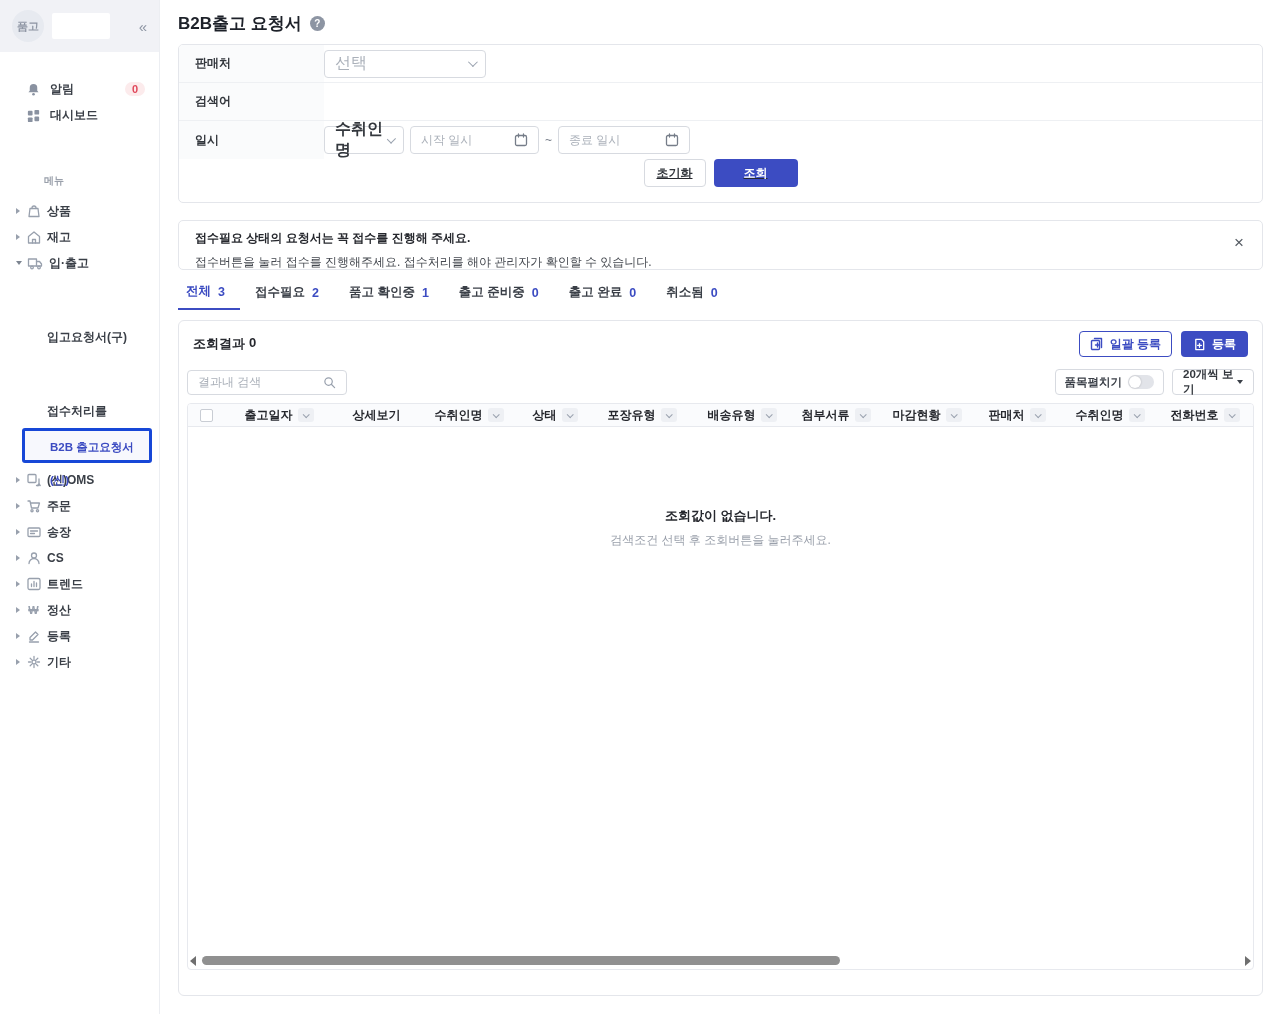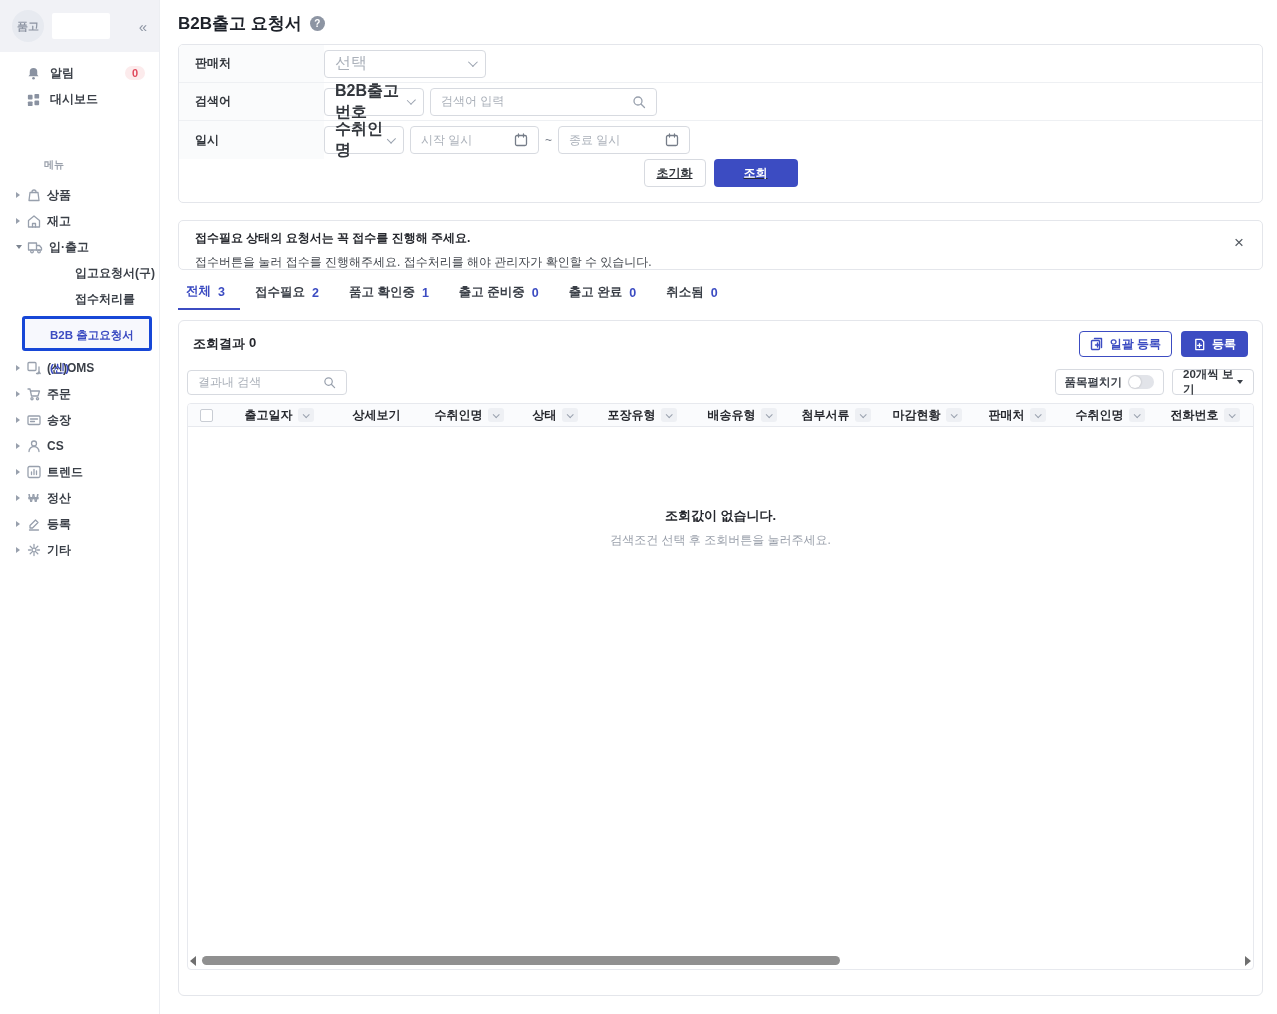--- a/index.html
+++ b/index.html
@@ -13,21 +13,21 @@
   .logo-box { width:58px; height:26px; background:#fff; border-radius:2px; }
   .collapse { margin-left:auto; color:#8d95a3; font-size:15px; cursor:pointer; }
   .side-row { display:flex; align-items:center; height:26px; padding-left:26px; gap:9px; font-size:12px; font-weight:bold; color:#3a3f47; cursor:pointer; }
   .side-row svg { flex:0 0 auto; }
   .badge-red { margin-left:auto; margin-right:14px; background:#fcebec; color:#e0485b; font-size:11px; font-weight:bold; border-radius:9px; padding:1px 7px; }
   .menu-header { margin:46px 0 10px 44px; font-size:10px; color:#9aa0ab; font-weight:bold; }
   .menu-item { display:flex; align-items:center; height:26px; padding-left:16px; gap:5px; font-size:12px; font-weight:bold; color:#3a3f47; cursor:pointer; }
   .menu-item .ico { width:17px; display:flex; justify-content:center; color:#98a0ad; }
   .caret-r { width:0; height:0; border-left:4px solid #98a0ad; border-top:3.5px solid transparent; border-bottom:3.5px solid transparent; }
   .caret-d { width:0; height:0; border-top:4px solid #7c8490; border-left:3.5px solid transparent; border-right:3.5px solid transparent; }
-  .sub-item { height:26px; line-height:26px; padding-left:75px; font-size:12px; font-weight:bold; color:#3a3f47; cursor:pointer; }
+  .sub-item { height:26px; line-height:26px; padding-left:47px; font-size:12px; font-weight:bold; color:#3a3f47; cursor:pointer;margin-top:48px; }
   .sub-active-wrap { position:relative; height:35px; margin:4px 0; }
   .sub-active { position:absolute; left:22px; top:0; width:130px; height:35px; line-height:33px; padding-left:25px; font-size:11.5px; font-weight:bold; color:#3c4cc2; background:#f7f8fd; border:3px solid #1747d7; border-radius:3px; cursor:pointer; }
 
   
   .main { position:absolute; left:160px; top:0; width:1117px; height:1014px; background:#fff; }
   .page-title-row { position:absolute; left:18px; top:12px; display:flex; align-items:center; gap:8px; }
   .page-title { font-size:17px; font-weight:bold; color:#1d2129; }
   .help-icon { width:15px; height:15px; border-radius:50%; background:#8d95a3; color:#fff; font-size:10px; font-weight:bold; display:flex; align-items:center; justify-content:center; cursor:pointer; }
 
   .card { position:absolute; background:#fff; border:1px solid #e4e6eb; border-radius:5px; }
@@ -97,21 +97,21 @@
 
 <div class="page">
 
   <div class="sidebar">
     <div class="side-top">
       <div class="logo-circle">품고</div>
       <div class="logo-box"></div>
       <div class="collapse">«</div>
     </div>
 
-    <div style="padding-top:8px;">
+    <div style="padding-top:24px;">
       <div class="side-row">
         <svg class="ic-fill" width="15" height="15" viewBox="0 0 16 16">
             <path d="M8 2a4 4 0 0 0-4 4v3.2L2.6 11h10.8L12 9.2V6a4 4 0 0 0-4-4z"></path>
             <circle cx="8" cy="13" r="1.4"></circle>
           </svg>
         <span>알림</span>
         <span class="badge-red">0</span>
       </div>
       <div class="side-row">
         <svg class="ic-fill" width="15" height="15" viewBox="0 0 16 16">
@@ -256,35 +256,20 @@
         <div class="form-label">판매처</div>
         <div class="field-area">
           <div class="select placeholder" style="width:162px;">
             <span>선택</span>
             <span class="chev"></span>
           </div>
         </div>
       </div>
       <div class="form-row">
         <div class="form-label">검색어</div>
-        <div class="field-area">
-          <div class="select" style="width:100px;">
-            <span>B2B출고번호</span>
-            <span class="chev"></span>
-          </div>
-          <div class="input" style="width:227px;">
-            <span>검색어 입력</span>
-            <span class="r-ico">
-              <svg class="ic" width="14" height="14" viewBox="0 0 14 14">
-                  <circle cx="6" cy="6" r="4"></circle>
-                  <path d="M9.2 9.2 12.5 12.5"></path>
-                </svg>
-            </span>
-          </div>
-        </div>
       </div>
       <div class="form-row" style="border-bottom:none;">
         <div class="form-label">일시</div>
         <div class="field-area">
           <div class="select" style="width:80px;">
             <span>수취인명</span>
             <span class="chev"></span>
           </div>
           <div class="input" style="width:129px;">
             <span>시작 일시</span>

